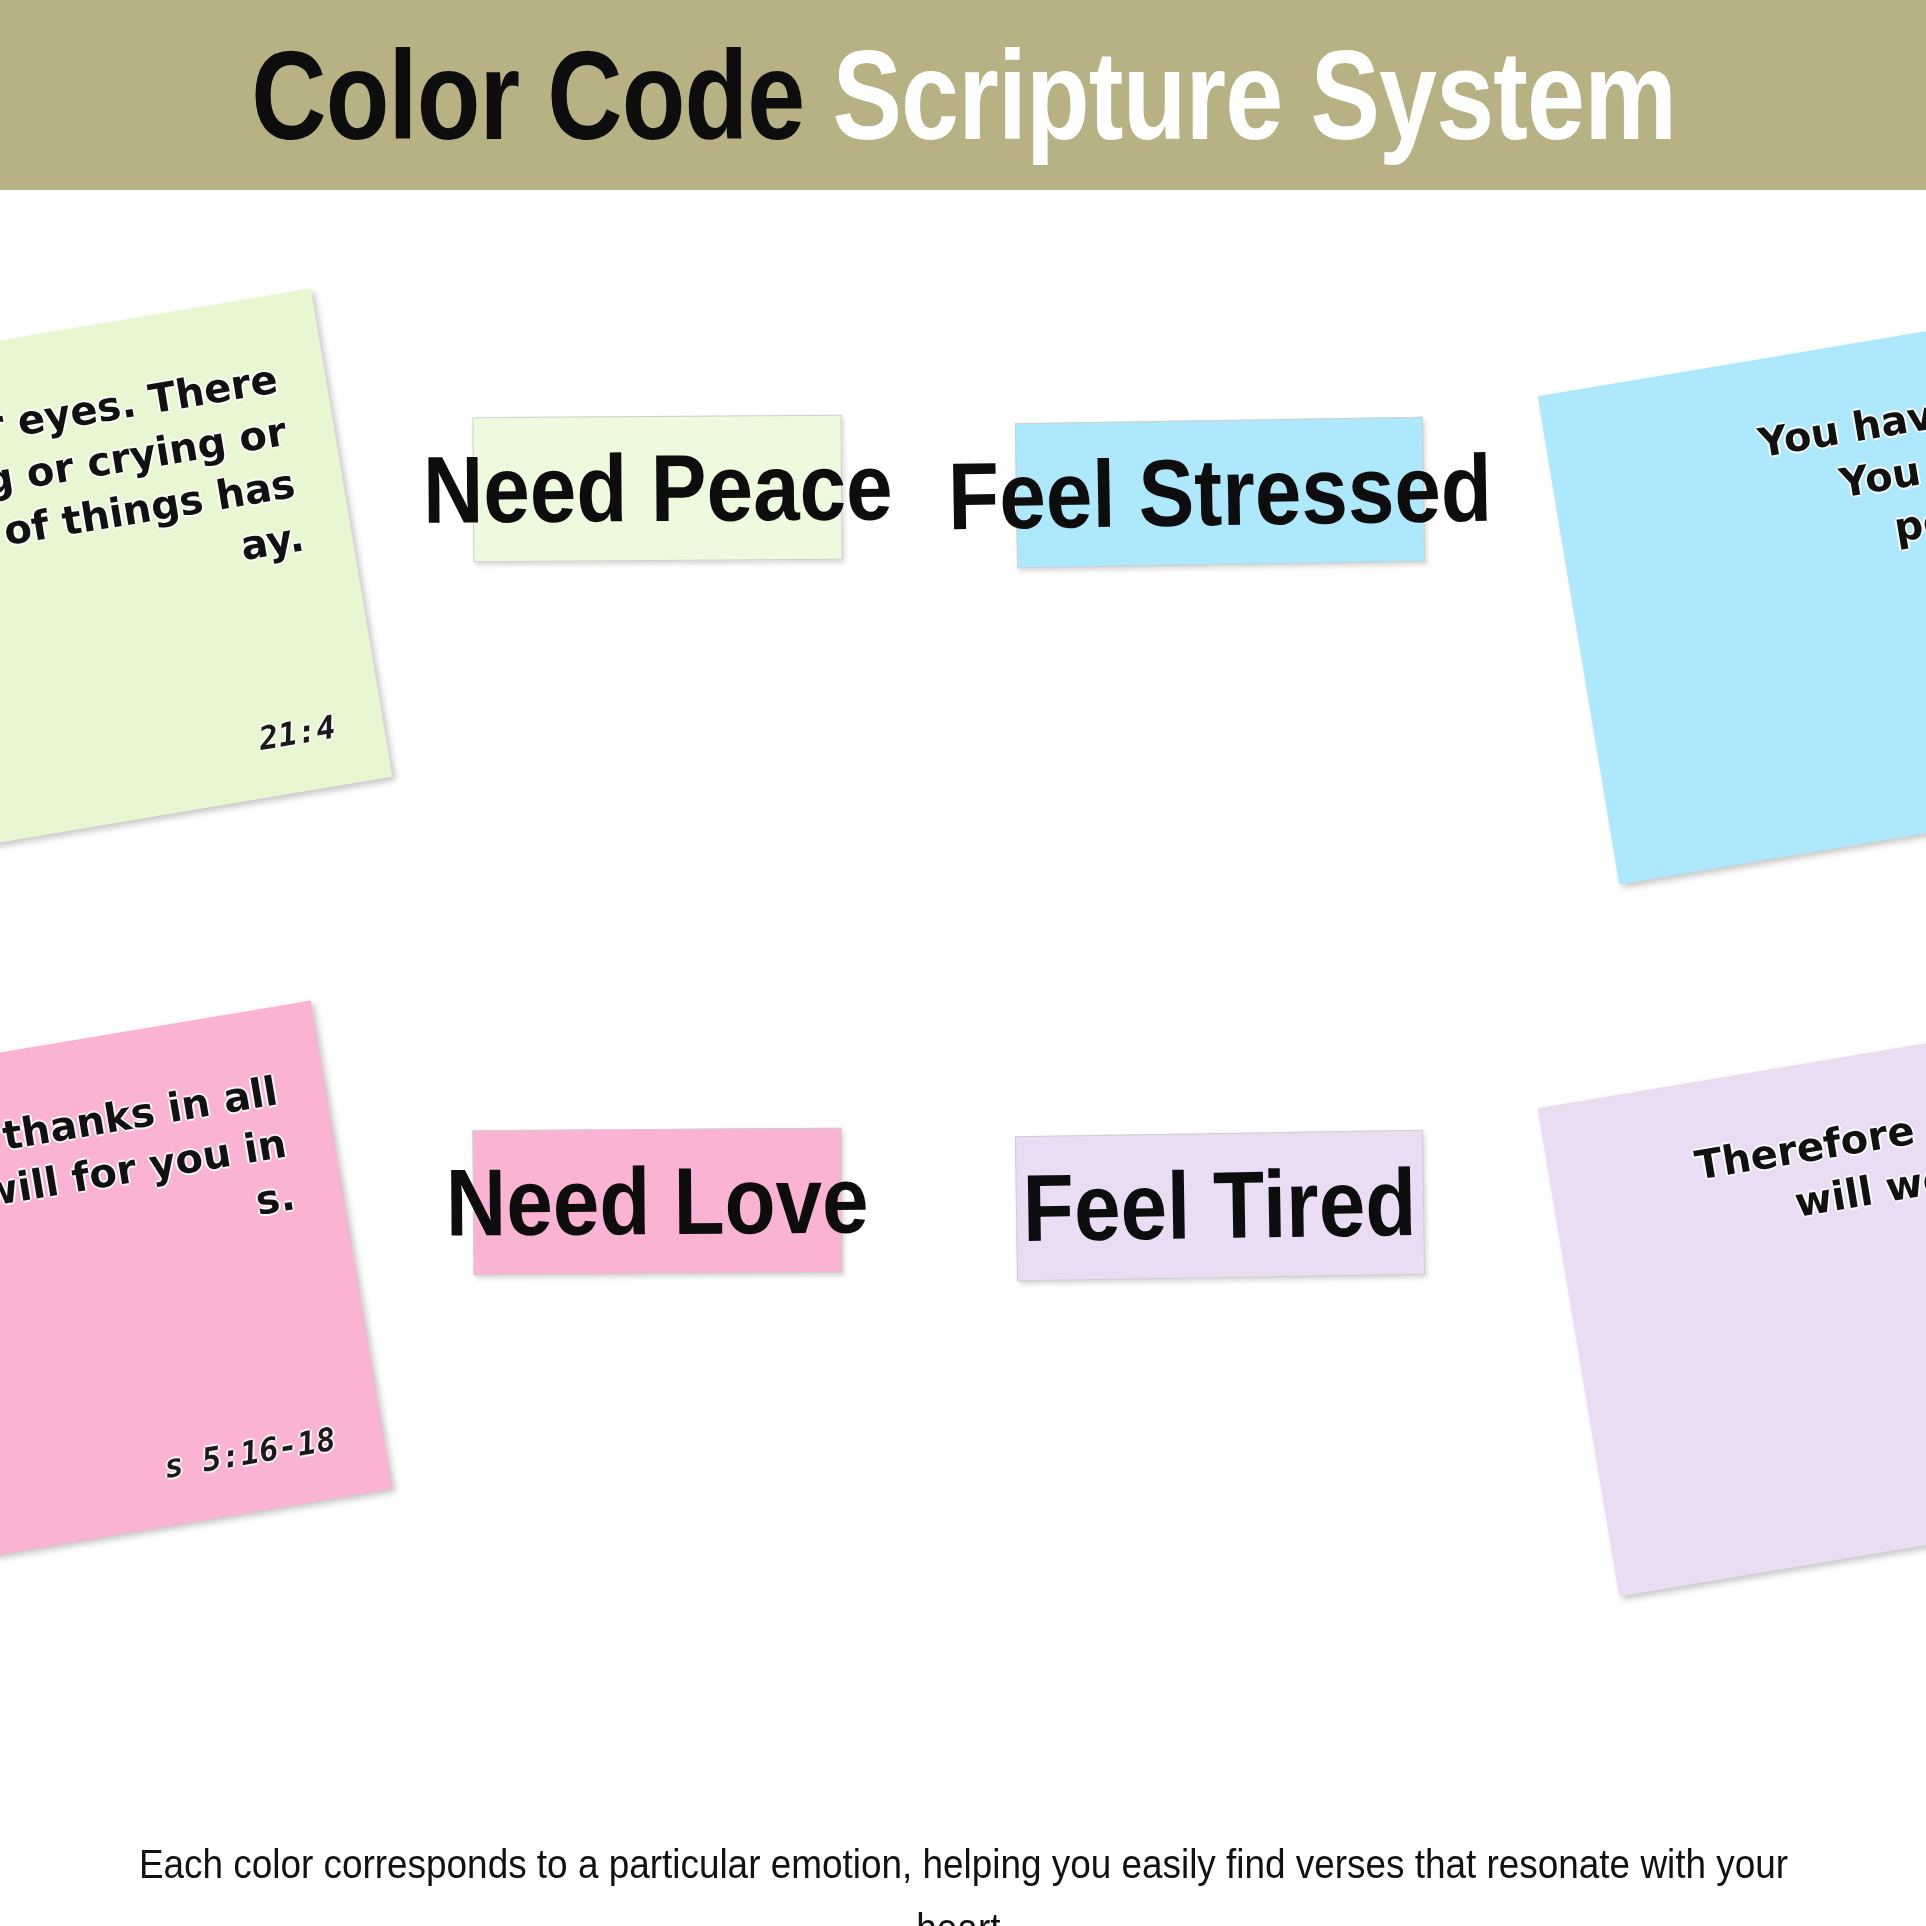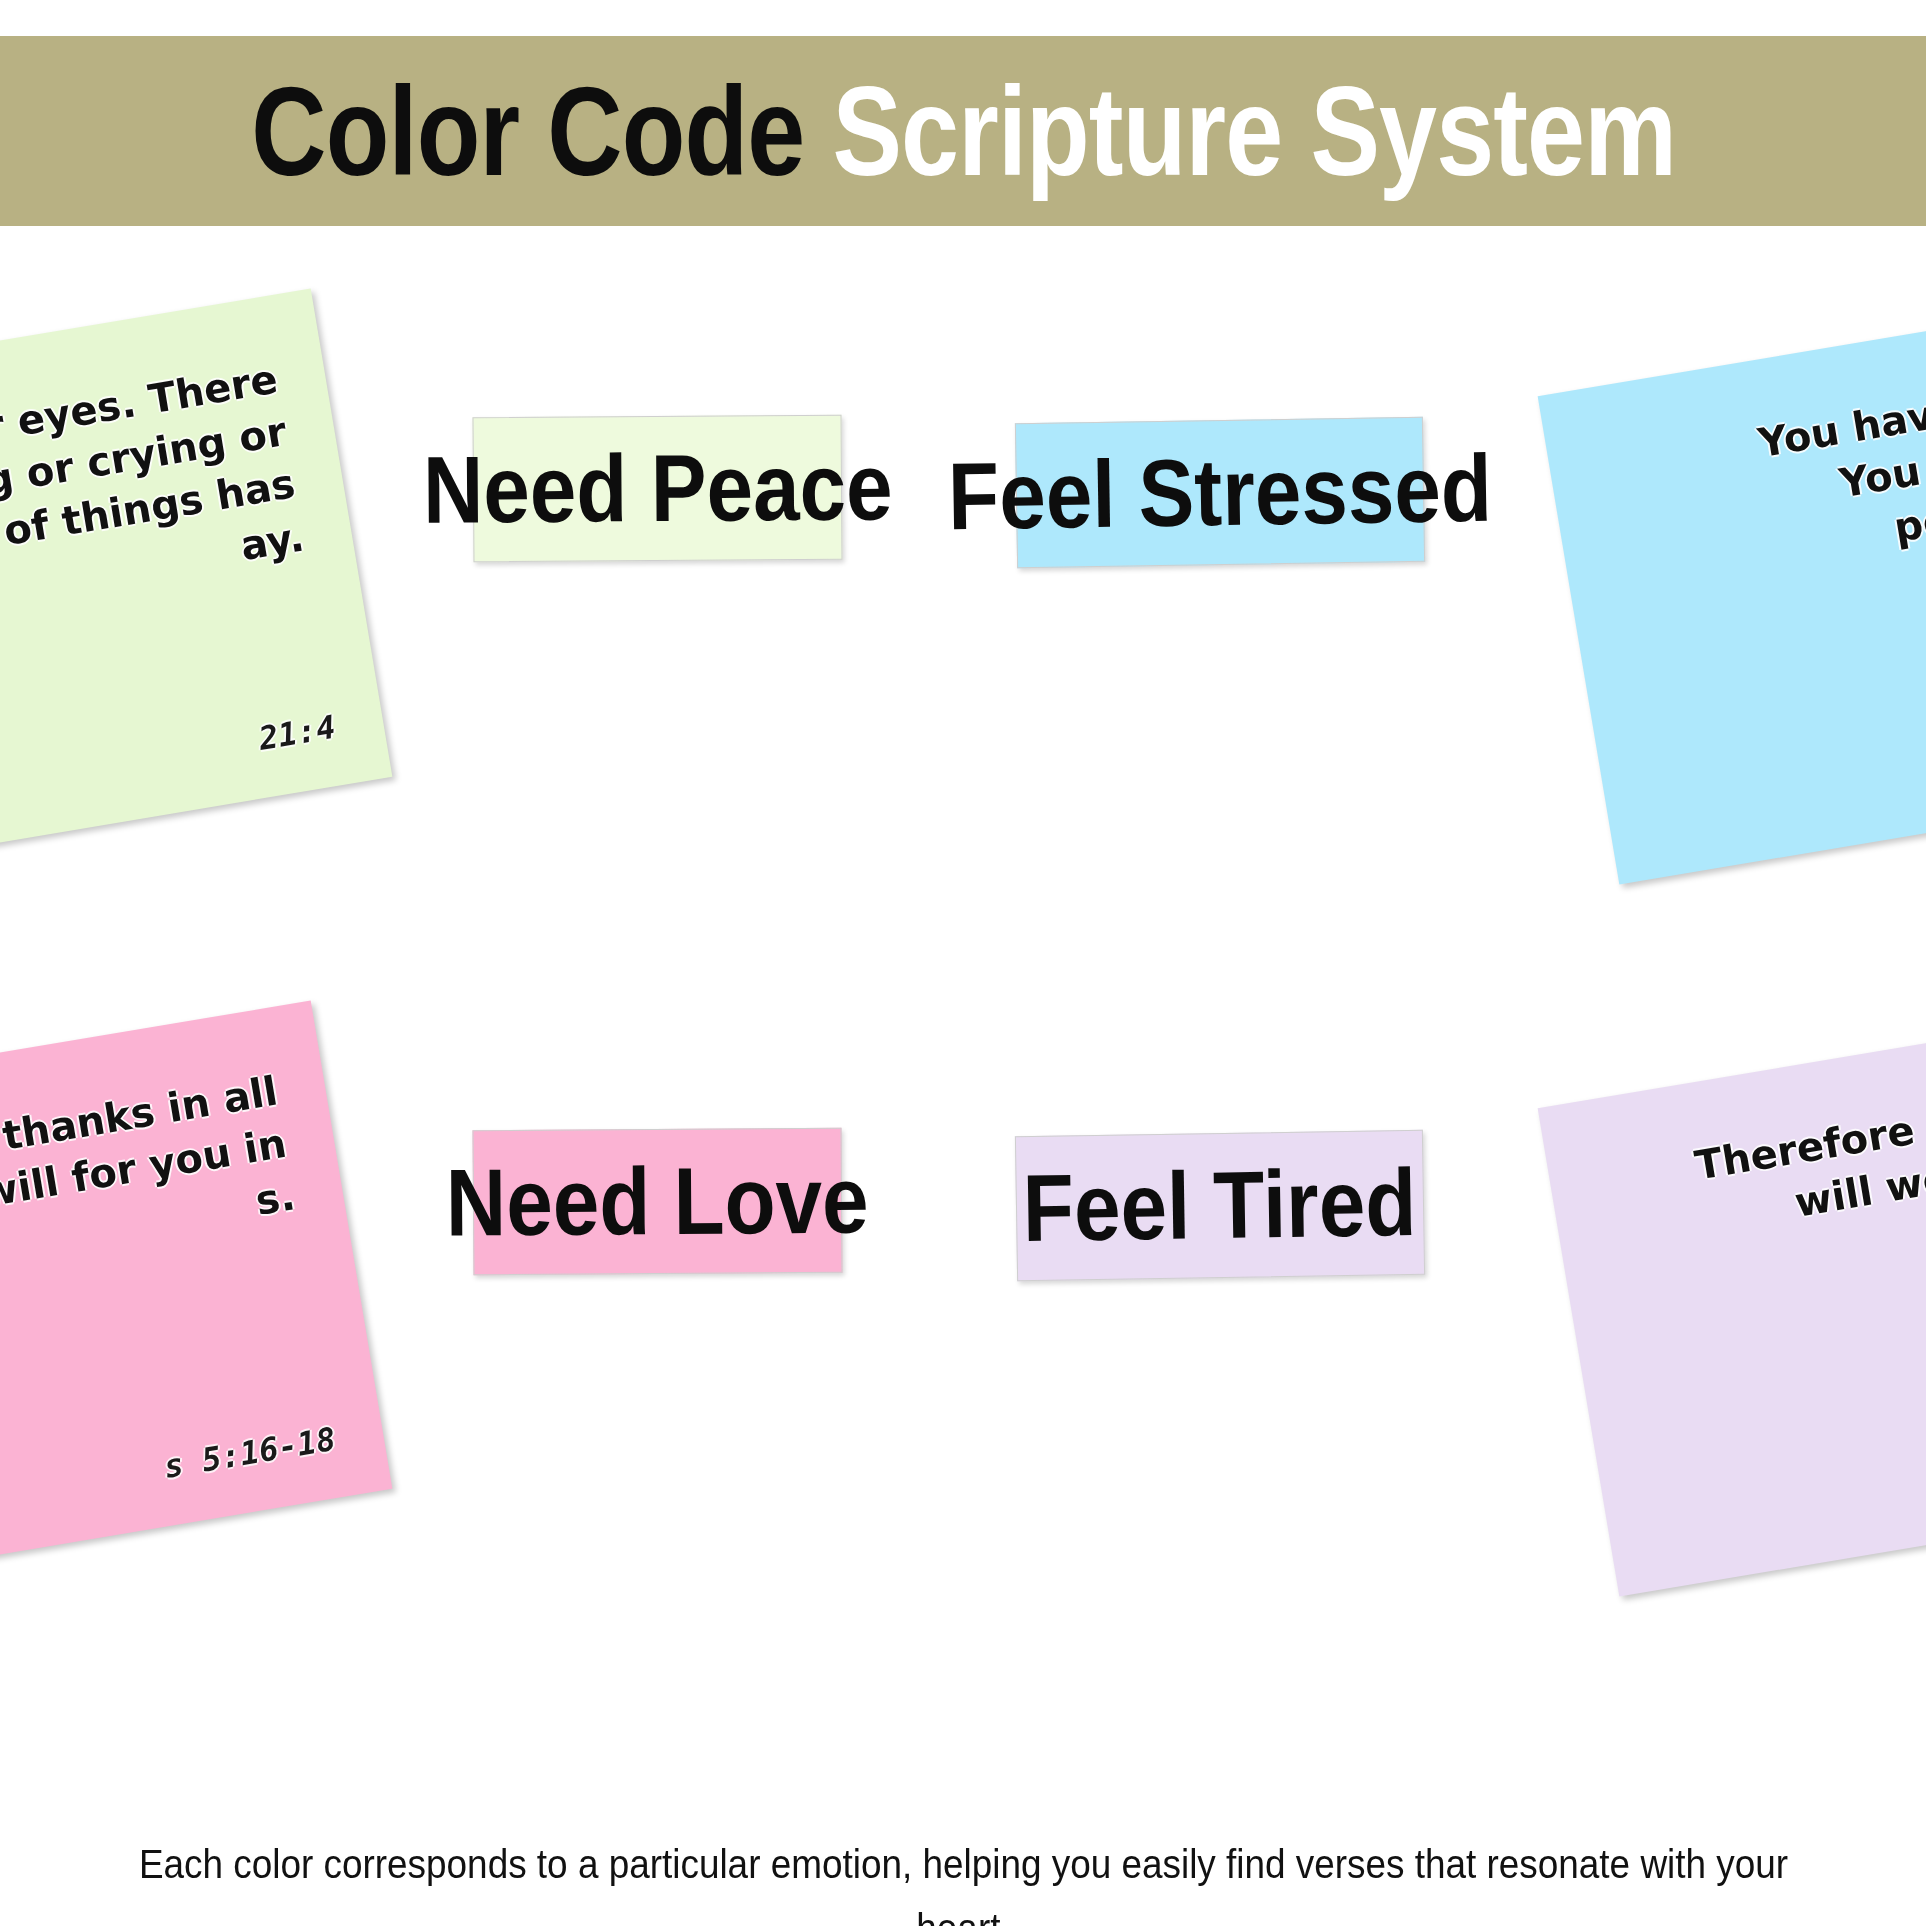--- a/index.html
+++ b/index.html
@@ -20,21 +20,20 @@
     position: absolute;
     left: 0;
     top: 0;
     width: 1927px;
     height: 190px;
     background: #b8b183;
     display: flex;
     align-items: center;
     justify-content: center;
     box-sizing: border-box;
-    margin-top: 36px;
   }
   #header-title {
     font-family: "Liberation Sans Narrow", "Liberation Sans", sans-serif;
     font-weight: bold;
     font-size: 127px;
     line-height: 1;
     letter-spacing: -1px;
     white-space: nowrap;
     transform: scaleX(0.82);
     transform-origin: center center;

